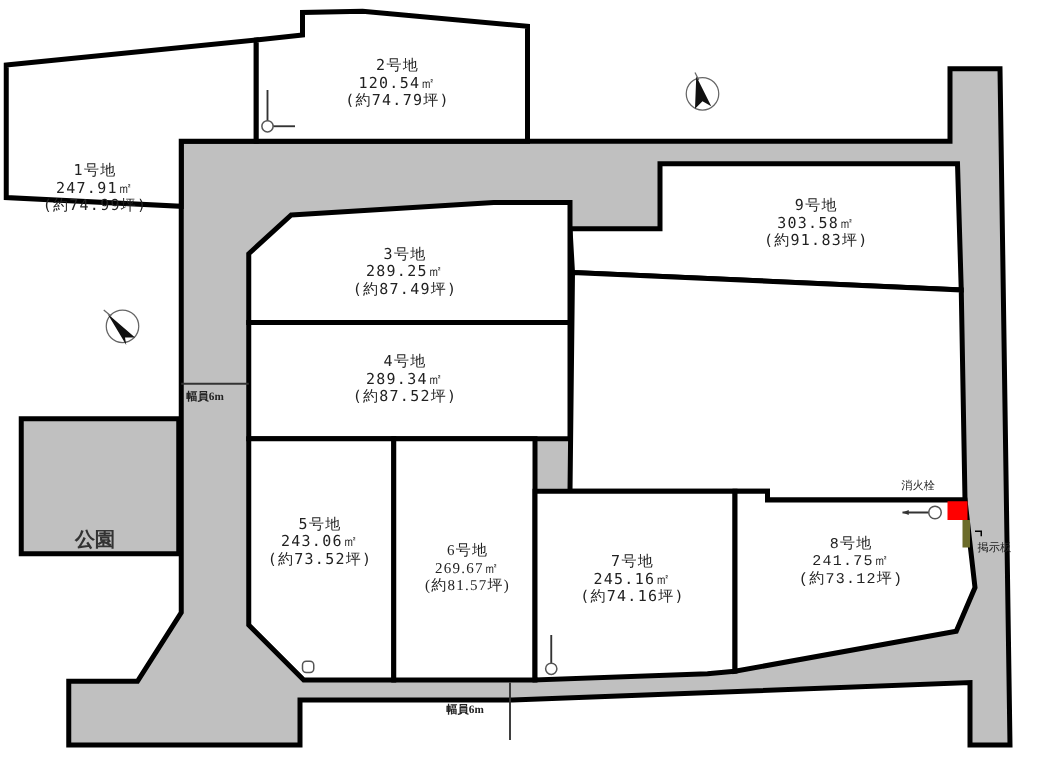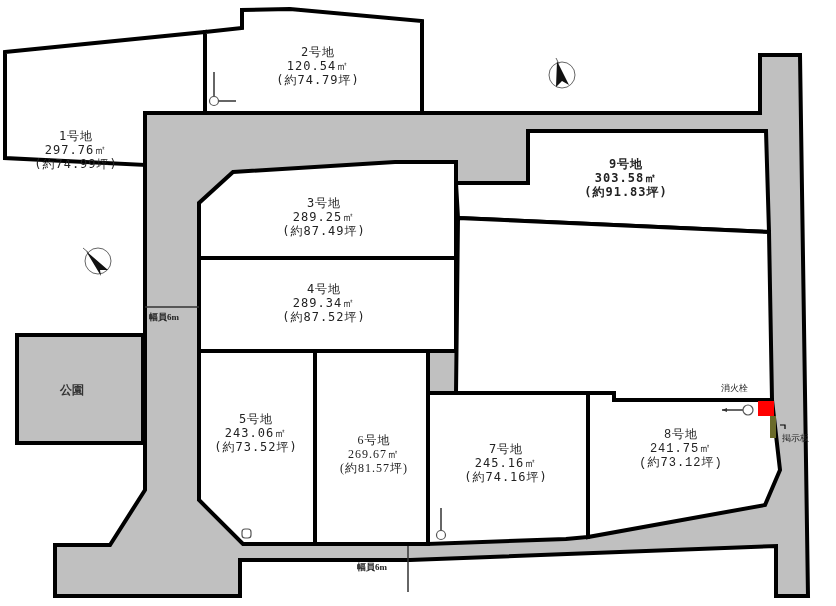--- a/index.html
+++ b/index.html
@@ -5,21 +5,21 @@
     html, body { margin: 0; padding: 0; background: #ffffff; }
     body { width: 836px; height: 606px; overflow: hidden; position: relative; font-family: "DejaVu Sans", sans-serif; }
     #plan { position: absolute; left: 0; top: 0; width: 836px; height: 606px; }
     .road { fill: #c0c0c0; stroke: #000; stroke-width: 4; stroke-linejoin: miter; }
     .lot { fill: #ffffff; stroke: #000; stroke-width: 4; stroke-linejoin: miter; }
     .thin { stroke: #000; stroke-width: 1.2; fill: none; }
     .thinline { stroke: #333; stroke-width: 1.5; fill: none; }
     .marker-circle { fill: #fff; stroke: #555; stroke-width: 1.2; }
     .lbl { position: absolute; text-align: center; color: #222; font-size: 12px; line-height: 14px; letter-spacing: 1px; white-space: nowrap; transform: translateX(-50%); font-family: "DejaVu Sans Mono", monospace; }
     .small { position: absolute; font-size: 9px; color: #222; white-space: nowrap; font-family: Liberation Serif, serif; font-weight: bold; }
-    .park-lbl { position: absolute; font-size: 12px; color: #333; font-weight: bold; font-family: "DejaVu Sans", sans-serif; }
+    .park-lbl { position: absolute; font-size: 16px; color: #333; font-weight: bold; font-family: "DejaVu Sans", sans-serif; margin-top: 40px; }
   </style>
 </head>
 <body>
 
 <svg id="plan" viewBox="0 0 836 606" xmlns="http://www.w3.org/2000/svg">
 
   <polygon class="road" points="145,113 760,113 760,55 800,55 808,596 776,596 776,546 410,560 240,560 240,596 55,596 55,545 110,545 145,490"></polygon>
 
   <rect x="17" y="335" width="126" height="108" fill="#c0c0c0" stroke="#000" stroke-width="4"></rect>
 
@@ -77,29 +77,29 @@
 
   <g transform="translate(98,261)">
     <circle cx="0" cy="0" r="13" fill="none" stroke="#666" stroke-width="1"></circle>
     <polygon points="-12,-10 10,9 2,9 3,15" fill="#111"></polygon>
     <line x1="-15" y1="-13" x2="-9" y2="-8" stroke="#666" stroke-width="1"></line>
   </g>
 </svg>
 
 <div class="lbl" style="left:76px; top:83px;margin-top:46px;">
   <div>1号地</div>
-  <div>297.76㎡</div>
+  <div>247.91㎡</div>
   <div>(約74.99坪)</div>
 </div>
 <div class="lbl" style="left:318px; top:45px;text-align:center;">
   <div>2号地</div>
   <div>120.54㎡</div>
   <div>(約74.79坪)</div>
 </div>
-<div class="lbl" style="left:626px; top:157px;font-weight:bold;">
+<div class="lbl" style="left:653px; top:157px;">
   <div>9号地</div>
   <div>303.58㎡</div>
   <div>(約91.83坪)</div>
 </div>
 <div class="lbl" style="left:324px; top:196px;">
   <div>3号地</div>
   <div>289.25㎡</div>
   <div>(約87.49坪)</div>
 </div>
 <div class="lbl" style="left:324px; top:282px;">

